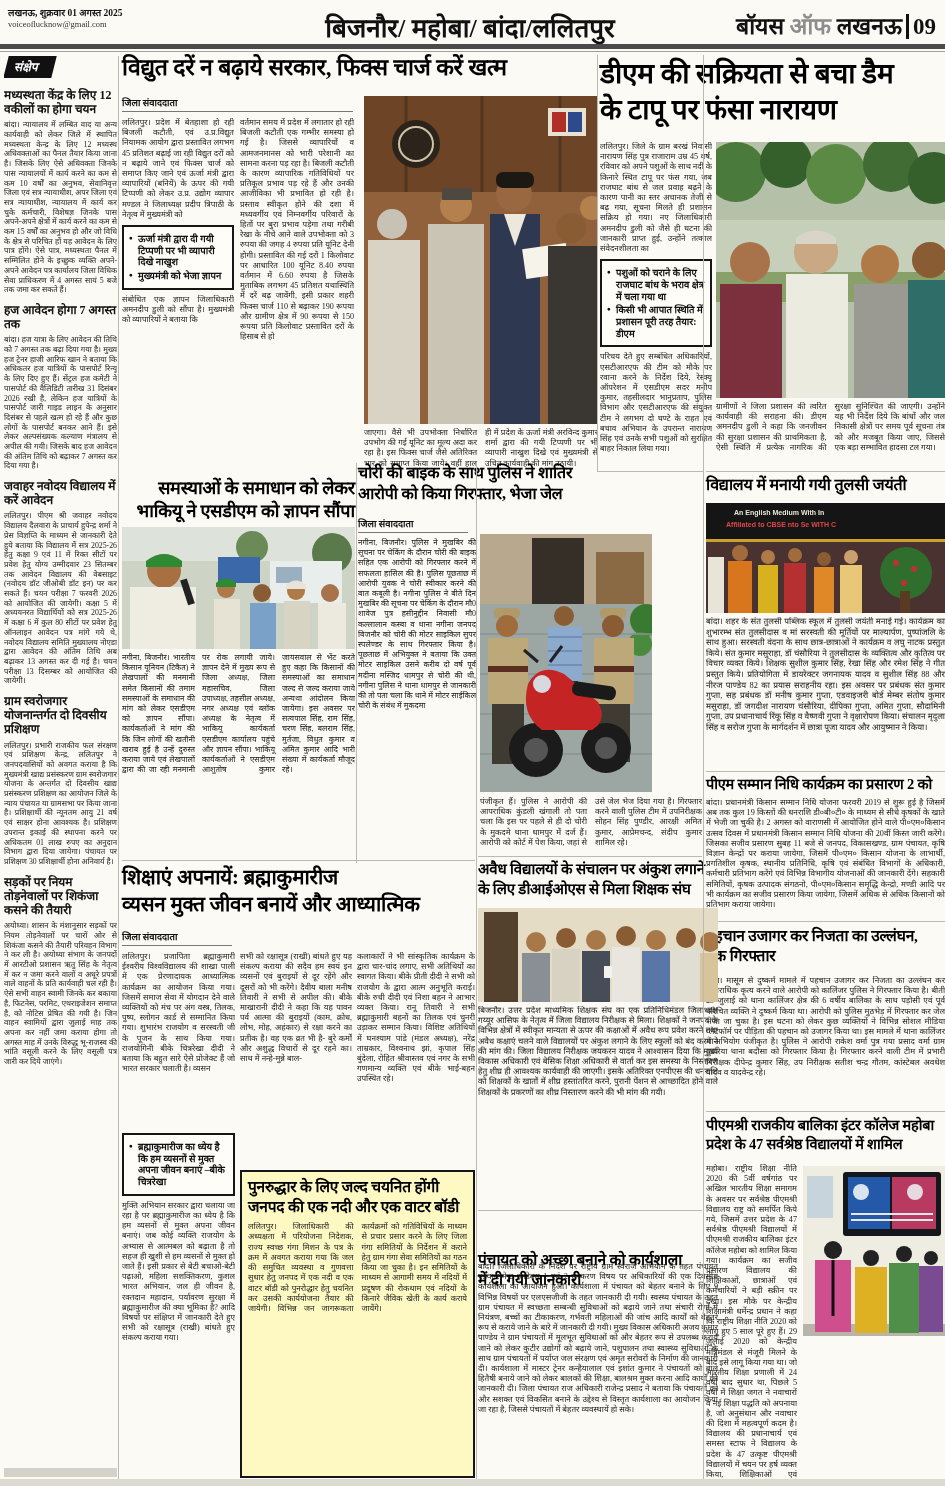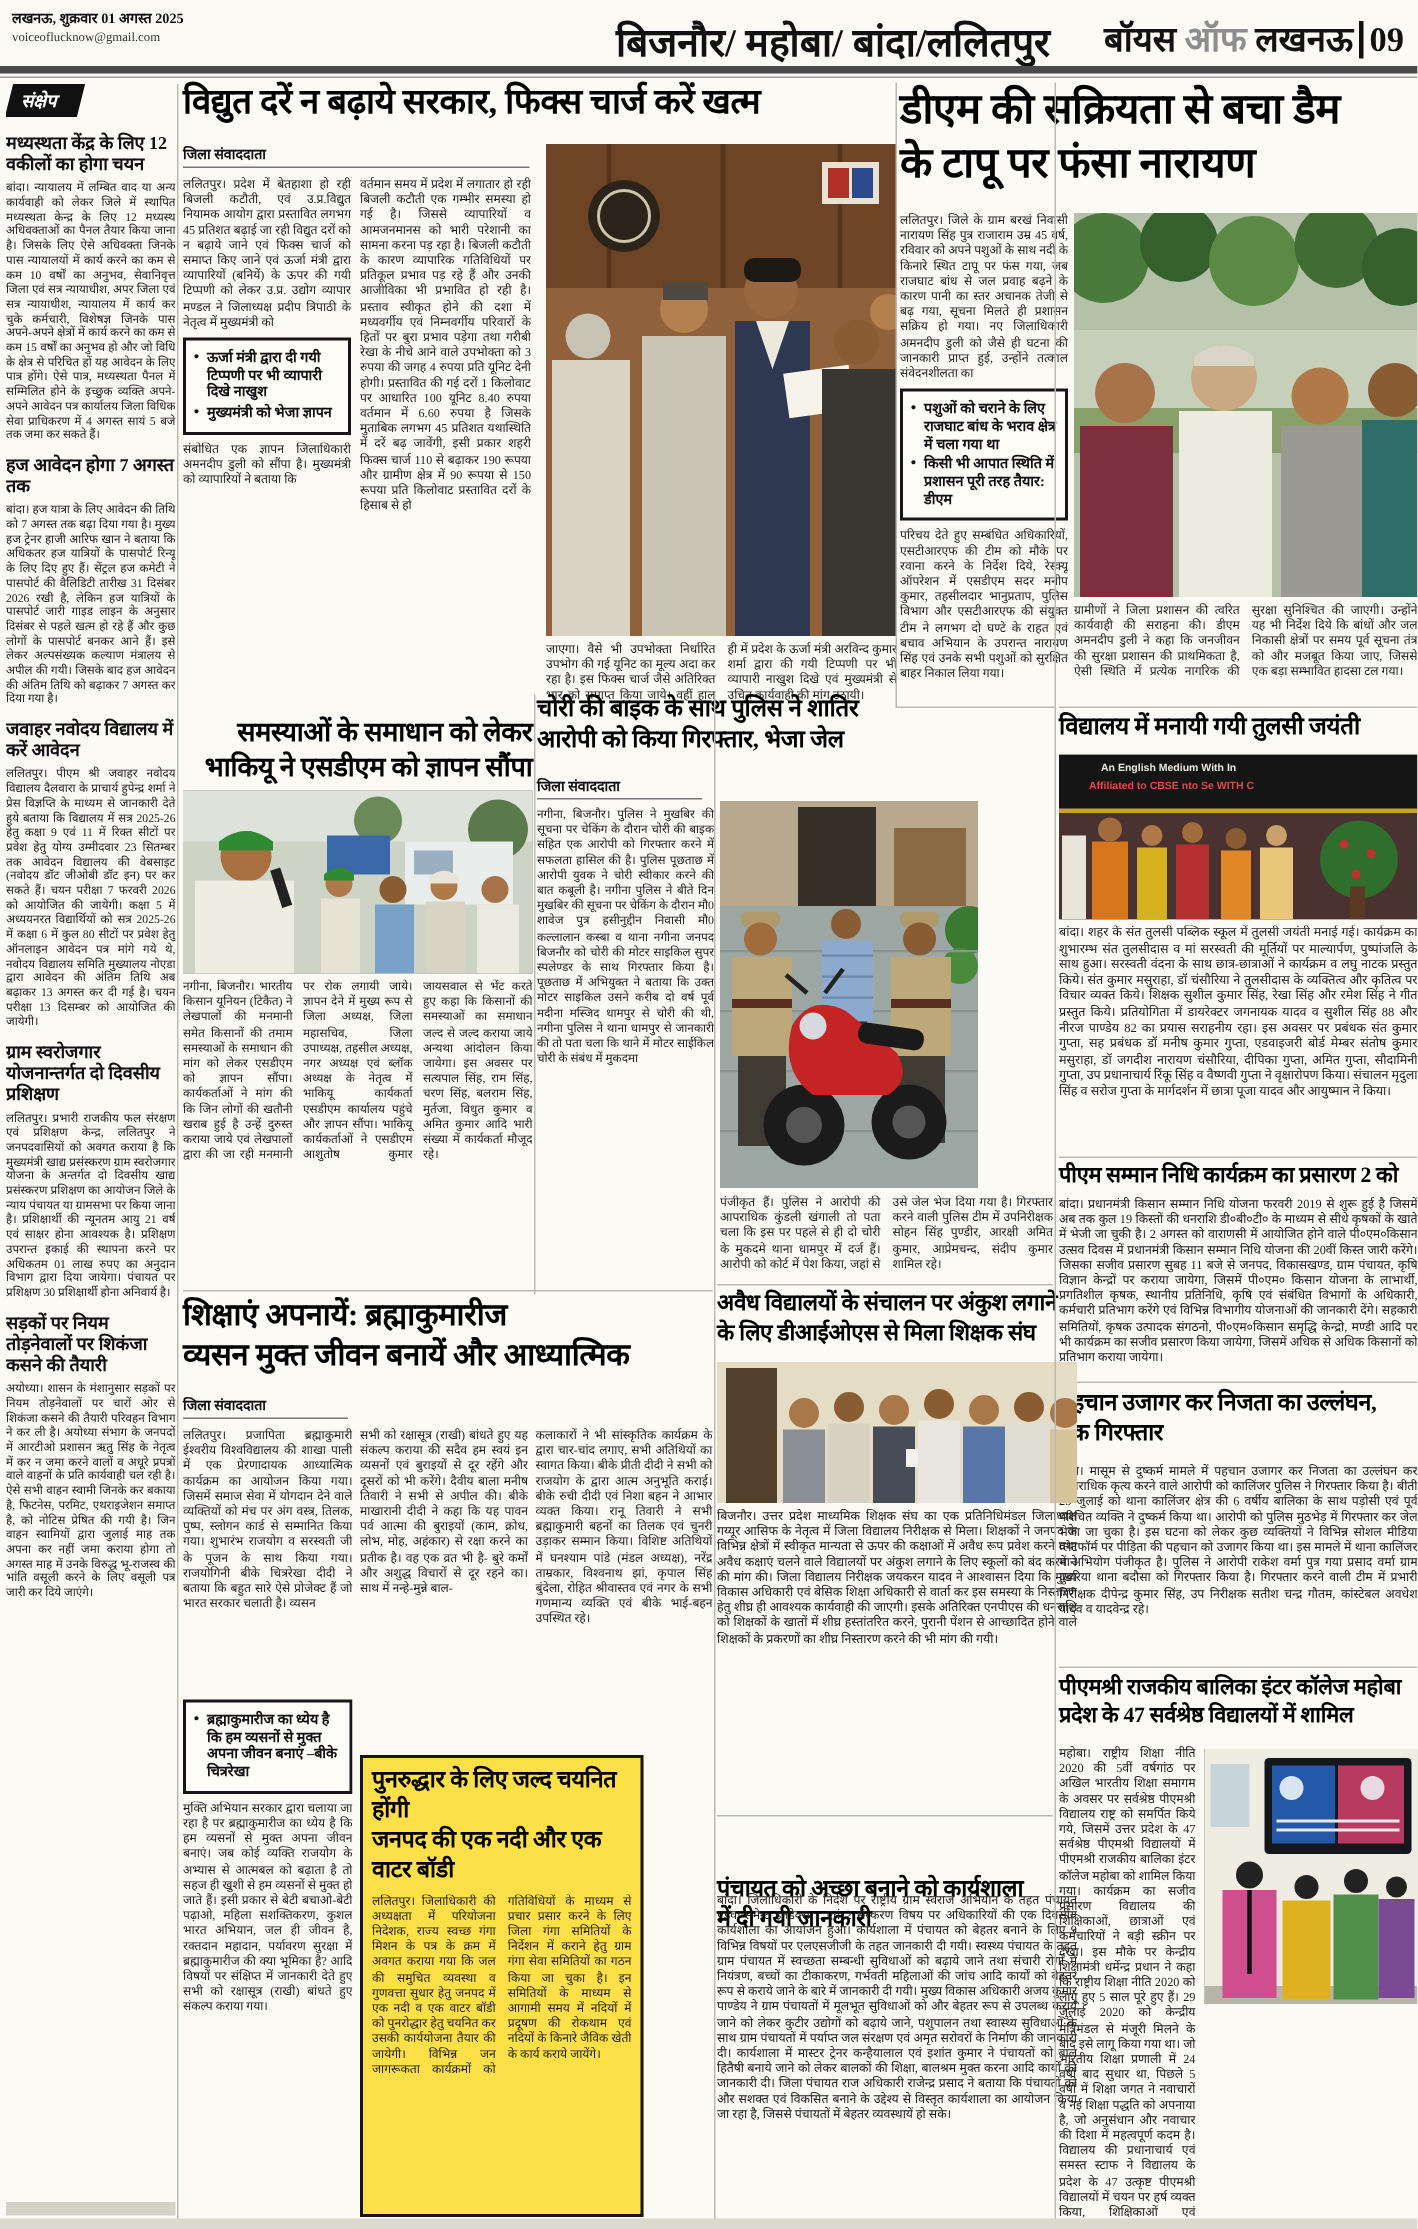--- a/index.html
+++ b/index.html
@@ -14,21 +14,21 @@
   .ibox .itm::before{content:"●";position:absolute;left:0;top:1px;font-size:6.5px;}
   .vrule{position:absolute;width:1px;background:#bdb9b0;}
   .hrule{position:absolute;height:1px;background:#bdb9b0;}
   .photo{position:absolute;overflow:hidden;background:#8a8a82;}
   .photo svg{display:block;width:100%;height:100%;}
   .cols2{column-count:2;column-gap:8px;}
   .cols3{column-count:3;column-gap:7px;}
   
   .mh-date{position:absolute;left:8px;top:7px;font-size:9.5px;font-weight:700;line-height:1.3;}
   .mh-mail{font-weight:400;font-size:8.5px;color:#333;}
-  .mh-region{position:absolute;left:240px;top:9px;width:460px;text-align:right;font-size:26px;font-weight:700;}
+  .mh-region{position:absolute;left:240px;top:9px;width:460px;text-align:center;font-size:26px;font-weight:700;}
   .mh-brand{position:absolute;left:618px;top:9px;width:318px;text-align:right;font-size:23px;font-weight:700;}
   .mh-brand .grey{color:#8d8d8d;}
   .mh-pgno{border-left:3px solid #111;padding-left:4px;margin-left:4px;}
   .rule-main{position:absolute;left:0;top:44px;width:945px;height:5px;background:#4a4a4a;}
   .rule-sub{position:absolute;left:0;top:51px;width:945px;height:1px;background:#a3a09a;}
   
   .sidebar{position:absolute;left:4px;top:56px;width:113px;height:1412px;overflow:hidden;}
   .sb-label{display:inline-block;background:#111;color:#fff;font-weight:700;font-style:italic;
             font-size:12px;padding:2px 16px 3px 8px;transform:skewX(-14deg);margin:0 0 2px 2px;}
   .sb-label span{display:inline-block;transform:skewX(14deg);}
@@ -310,21 +310,21 @@
 <div class="abs" style="left:122px;top:952px;width:113px;height:528px;overflow:hidden;">
   <div class="bodytxt" style="height:176px;">ललितपुर। प्रजापिता ब्रह्माकुमारी ईश्वरीय विश्वविद्यालय की शाखा पाली में एक प्रेरणादायक आध्यात्मिक कार्यक्रम का आयोजन किया गया। जिसमें समाज सेवा में योगदान देने वाले व्यक्तियों को मंच पर अंग वस्त्र, तिलक, पुष्प, स्लोगन कार्ड से सम्मानित किया गया। शुभारंभ राजयोग व सरस्वती जी के पूजन के साथ किया गया। राजयोगिनी बीके चित्ररेखा दीदी ने बताया कि बहुत सारे ऐसे प्रोजेक्ट हैं जो भारत सरकार चलाती है। व्यसन</div>
   <div class="ibox">
     <div class="itm">ब्रह्माकुमारीज का ध्येय है कि हम व्यसनों से मुक्त अपना जीवन बनाएं –बीके चित्ररेखा</div>
   </div>
   <div class="bodytxt">मुक्ति अभियान सरकार द्वारा चलाया जा रहा है पर ब्रह्माकुमारीज का ध्येय है कि हम व्यसनों से मुक्त अपना जीवन बनाएं। जब कोई व्यक्ति राजयोग के अभ्यास से आत्मबल को बढ़ाता है तो सहज ही खुशी से हम व्यसनों से मुक्त हो जाते हैं। इसी प्रकार से बेटी बचाओ-बेटी पढ़ाओ, महिला सशक्तिकरण, कुशल भारत अभियान, जल ही जीवन है, रक्तदान महादान, पर्यावरण सुरक्षा में ब्रह्माकुमारीज की क्या भूमिका है? आदि विषयों पर संक्षिप्त में जानकारी देते हुए सभी को रक्षासूत्र (राखी) बांधते हुए संकल्प कराया गया।</div>
 </div>
 <div class="abs bodytxt" style="left:240px;top:952px;width:112px;height:212px;">सभी को रक्षासूत्र (राखी) बांधते हुए यह संकल्प कराया की सदैव हम स्वयं इन व्यसनों एवं बुराइयों से दूर रहेंगे और दूसरों को भी करेंगे। दैवीय बाला मनीष तिवारी ने सभी से अपील की। बीके माखारानी दीदी ने कहा कि यह पावन पर्व आत्मा की बुराइयों (काम, क्रोध, लोभ, मोह, अहंक‍ार) से रक्षा करने का प्रतीक है। वह एक व्रत भी है- बुरे कर्मों और अशुद्ध विचारों से दूर रहने का। साथ में नन्हे-मुन्ने बाल-</div>
 <div class="abs bodytxt" style="left:357px;top:952px;width:118px;height:212px;">कलाकारों ने भी सांस्कृतिक कार्यक्रम के द्वारा चार-चांद लगाए, सभी अतिथियों का स्वागत किया। बीके प्रीती दीदी ने सभी को राजयोग के द्वारा आत्म अनुभूति कराई। बीके रुची दीदी एवं निशा बहन ने आभार व्यक्त किया। रानू तिवारी ने सभी ब्रह्माकुमारी बहनों का तिलक एवं चुनरी उड़ाकर सम्मान किया। विशिष्ट अतिथियों में घनश्याम पांडे (मंडल अध्यक्ष), नरेंद्र ताम्रकार, विश्वनाथ झां, कृपाल सिंह बुंदेला, रोहित श्रीवास्तव एवं नगर के सभी गणमान्य व्यक्ति एवं बीके भाई-बहन उपस्थित रहे।</div>
 
-<div class="abs" style="left:240px;top:1170px;width:189px;height:308px;border:2px solid #161616;background:#fde047;padding:5px 6px;box-sizing:border-box;overflow:hidden;">
+<div class="abs" style="left:240px;top:1170px;width:235px;height:308px;border:2px solid #161616;background:#fef9c3;padding:5px 6px;box-sizing:border-box;overflow:hidden;">
   <div class="hl" style="font-size:15.5px;line-height:1.3;margin-bottom:5px;">
     <div>पुनरुद्धार के लिए जल्द चयनित होंगी</div>
     <div>जनपद की एक नदी और एक वाटर बॉडी</div>
   </div>
   <div class="bodytxt cols2" style="height:248px;">ललितपुर। जिलाधिकारी की अध्यक्षता में परियोजना निदेशक, राज्य स्वच्छ गंगा मिशन के पत्र के क्रम में अवगत कराया गया कि जल की समुचित व्यवस्था व गुणवत्ता सुधार हेतु जनपद में एक नदी व एक वाटर बॉडी को पुनरोद्धार हेतु चयनित कर उसकी कार्ययोजना तैयार की जायेगी। विभिन्न जन जागरूकता कार्यक्रमों को गतिविधियों के माध्यम से प्रचार प्रसार करने के लिए जिला गंगा समितियों के निर्देशन में कराने हेतु ग्राम गंगा सेवा समितियों का गठन किया जा चुका है। इन समितियों के माध्यम से आगामी समय में नदियों में प्रदूषण की रोकथाम एवं नदियों के किनारे जैविक खेती के कार्य कराये जायेंगे।</div>
 </div>
 
 <div class="hrule" style="left:478px;top:856px;width:224px;"></div>
 <div class="abs hl" style="left:478px;top:860px;width:240px;font-size:15px;line-height:1.3;">
   <div>अवैध विद्यालयों के संचालन पर अंकुश लगाने</div>

